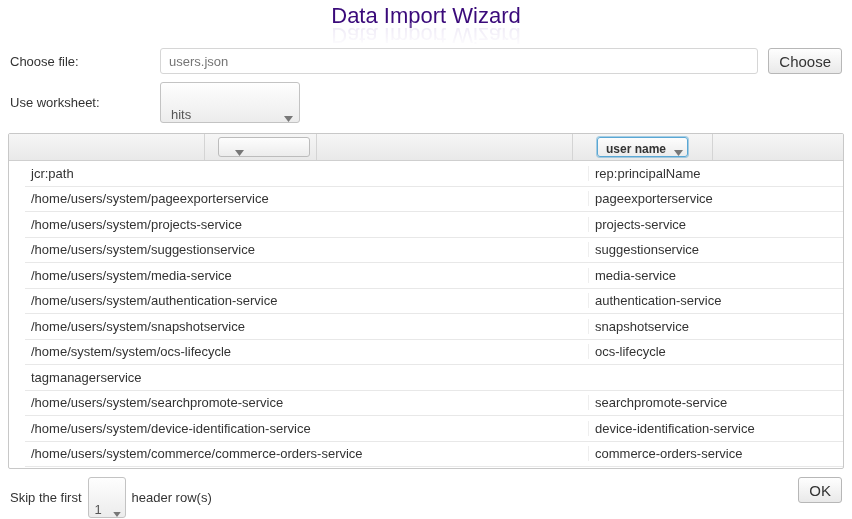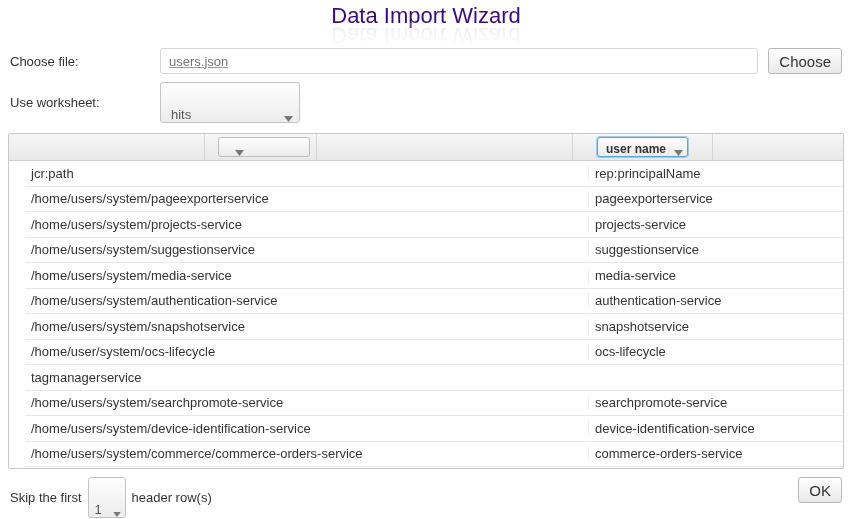--- a/index.html
+++ b/index.html
@@ -56,21 +56,20 @@
   .file-input {
     flex: 1;
     height: 26px;
     border: 1px solid #d6d6d6;
     border-radius: 3px;
     padding: 0 8px;
     background: #fff;
     color: #999;
     font-size: 13px;
     outline: none;
-    text-decoration: underline;
   }
   .btn {
     height: 26px;
     padding: 0 10px;
     border: 1px solid #b7b7b7;
     border-radius: 3px;
     background: linear-gradient(#fefefe, #e9e9e9);
     color: #333;
     font-size: 15px;
     cursor: pointer;
@@ -263,21 +262,21 @@
         </div>
         <div class="trow">
           <div class="td colA">/home/users/system/authentication-service</div>
           <div class="td colB">authentication-service</div>
         </div>
         <div class="trow">
           <div class="td colA">/home/users/system/snapshotservice</div>
           <div class="td colB">snapshotservice</div>
         </div>
         <div class="trow">
-          <div class="td colA">/home/user/system/ocs-lifecycle</div>
+          <div class="td colA">/home/system/system/ocs-lifecycle</div>
           <div class="td colB">ocs-lifecycle</div>
         </div>
         <div class="trow">
           <div class="td colB">tagmanagerservice</div>
         </div>
         <div class="trow">
           <div class="td colA">/home/users/system/searchpromote-service</div>
           <div class="td colB">searchpromote-service</div>
         </div>
         <div class="trow">

